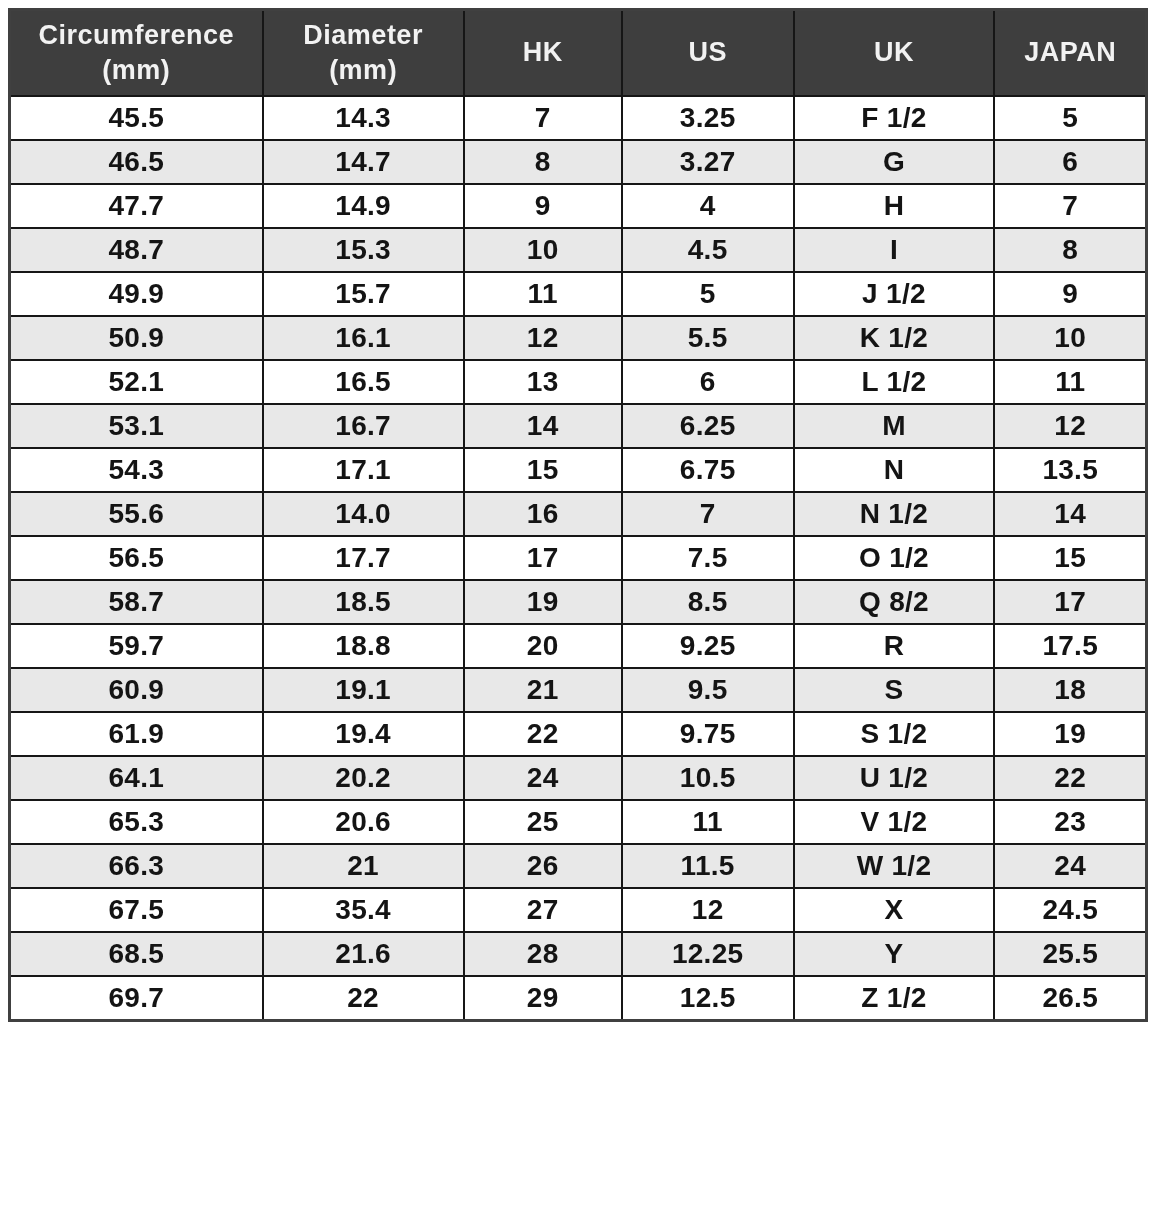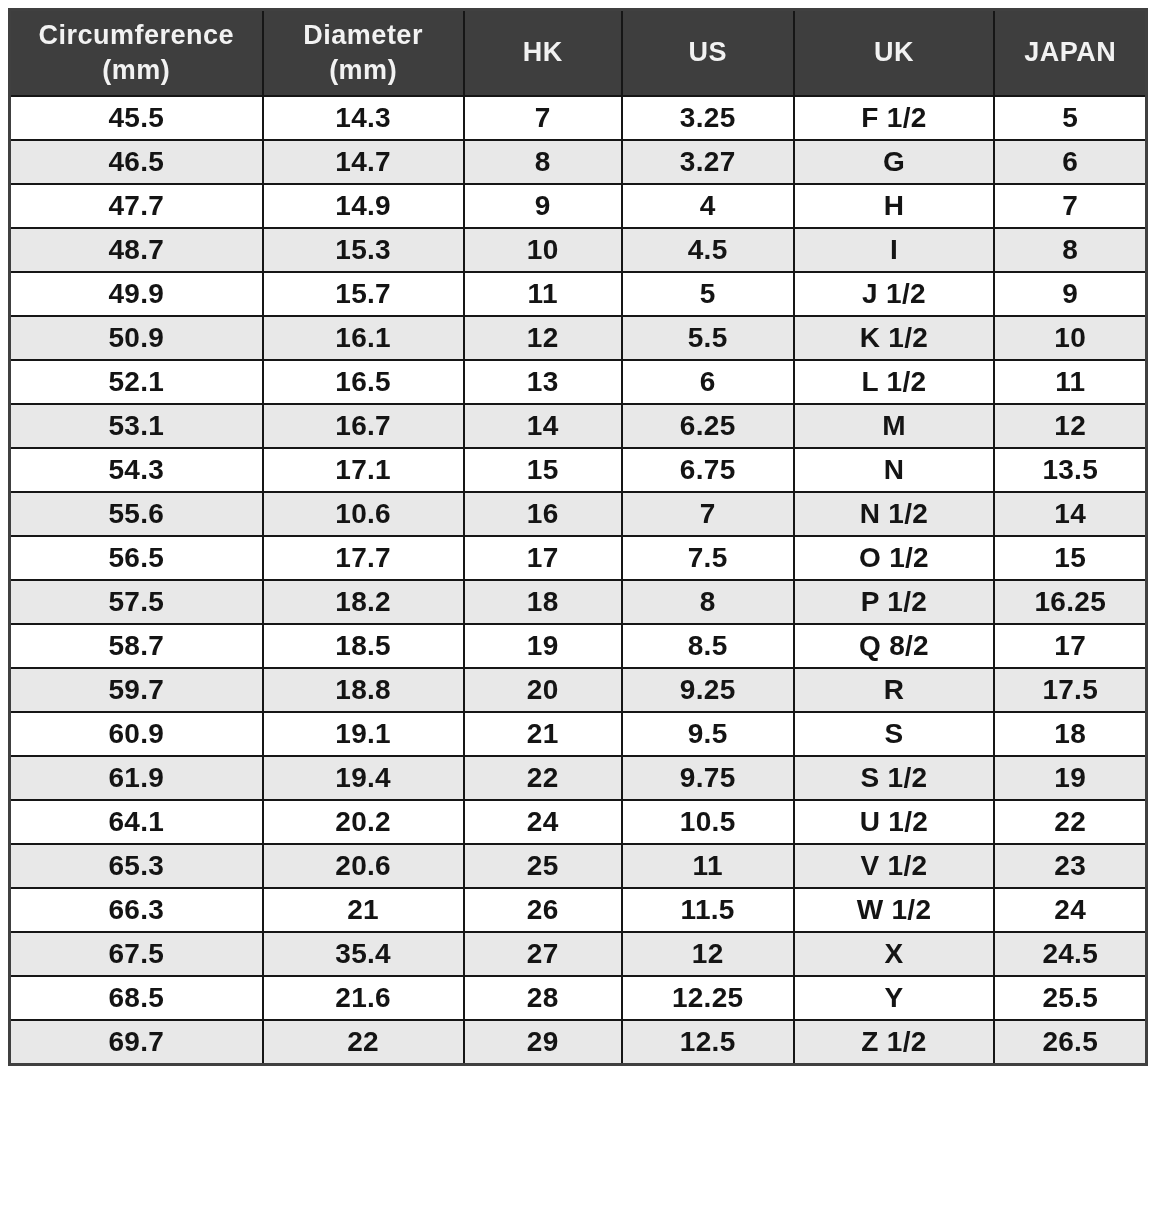--- a/index.html
+++ b/index.html
@@ -142,43 +142,35 @@
       <tr>
         <td>54.3</td>
         <td>17.1</td>
         <td>15</td>
         <td>6.75</td>
         <td>N</td>
         <td>13.5</td>
       </tr>
       <tr>
         <td>55.6</td>
-        <td>10.6</td>
+        <td>14.0</td>
         <td>16</td>
         <td>7</td>
         <td>N 1/2</td>
         <td>14</td>
       </tr>
       <tr>
         <td>56.5</td>
         <td>17.7</td>
         <td>17</td>
         <td>7.5</td>
         <td>O 1/2</td>
         <td>15</td>
       </tr>
       <tr>
-        <td>57.5</td>
-        <td>18.2</td>
-        <td>18</td>
-        <td>8</td>
-        <td>P 1/2</td>
-        <td>16.25</td>
-      </tr>
-      <tr>
         <td>58.7</td>
         <td>18.5</td>
         <td>19</td>
         <td>8.5</td>
         <td>Q 8/2</td>
         <td>17</td>
       </tr>
       <tr>
         <td>59.7</td>
         <td>18.8</td>

